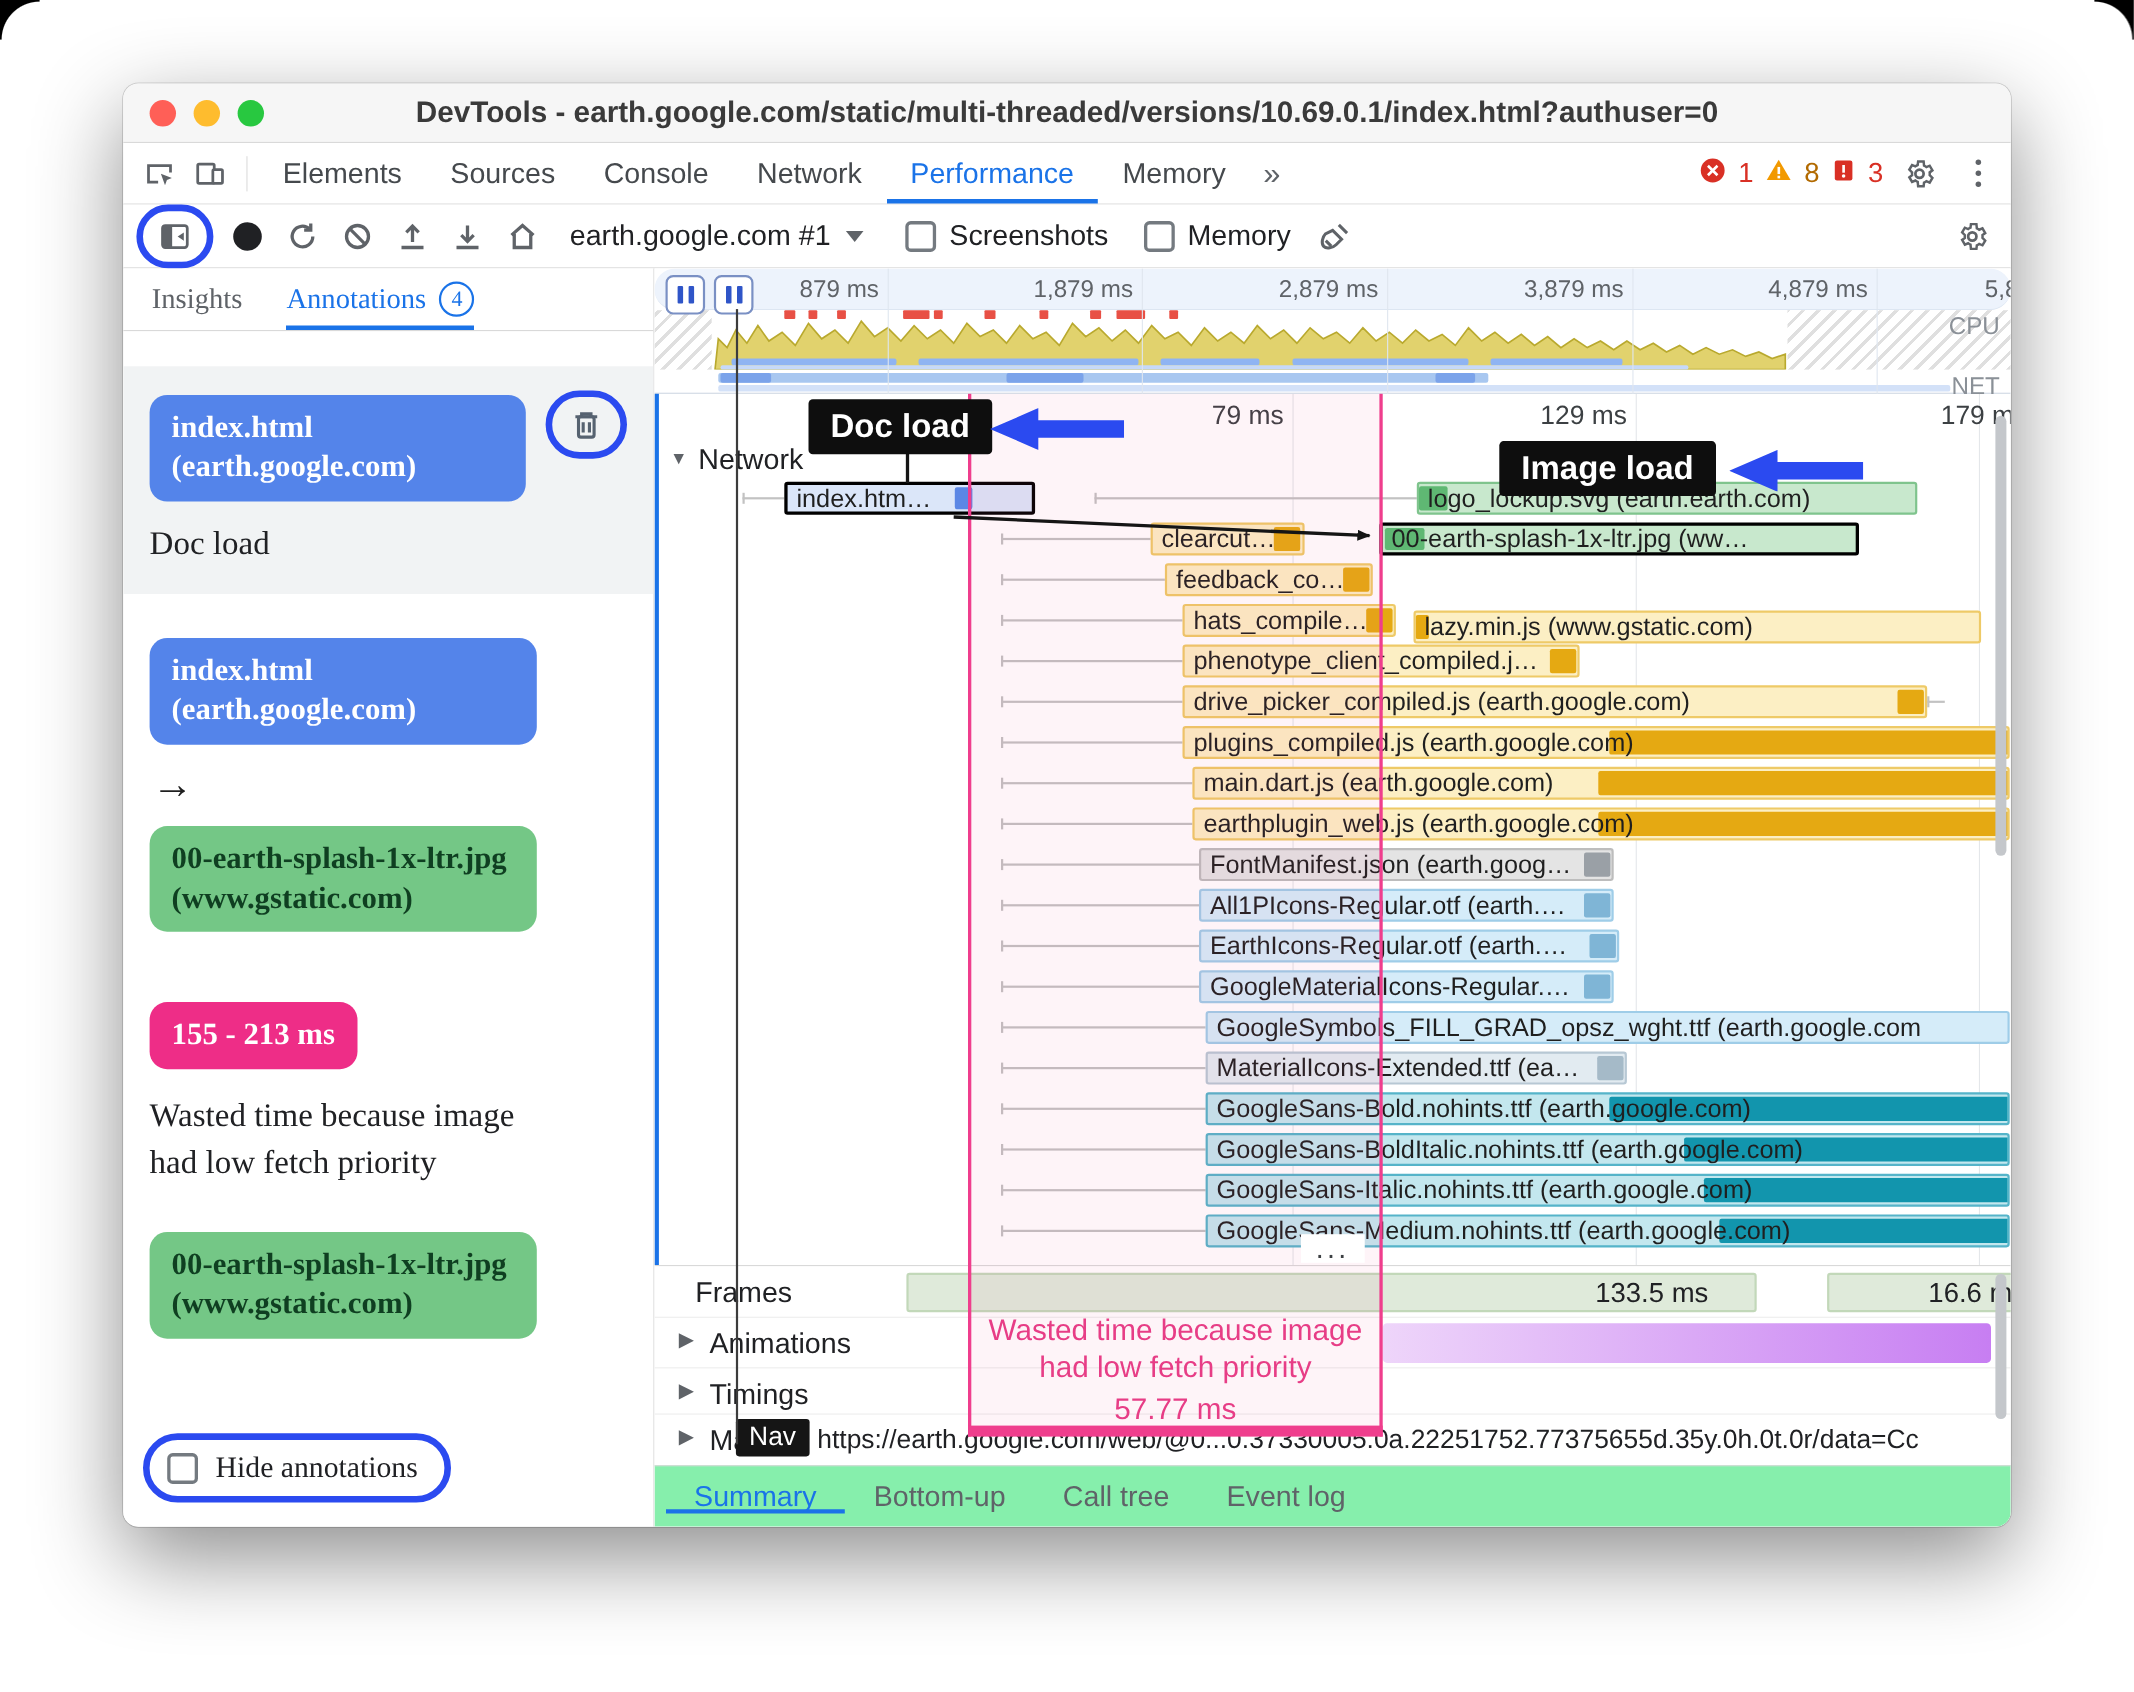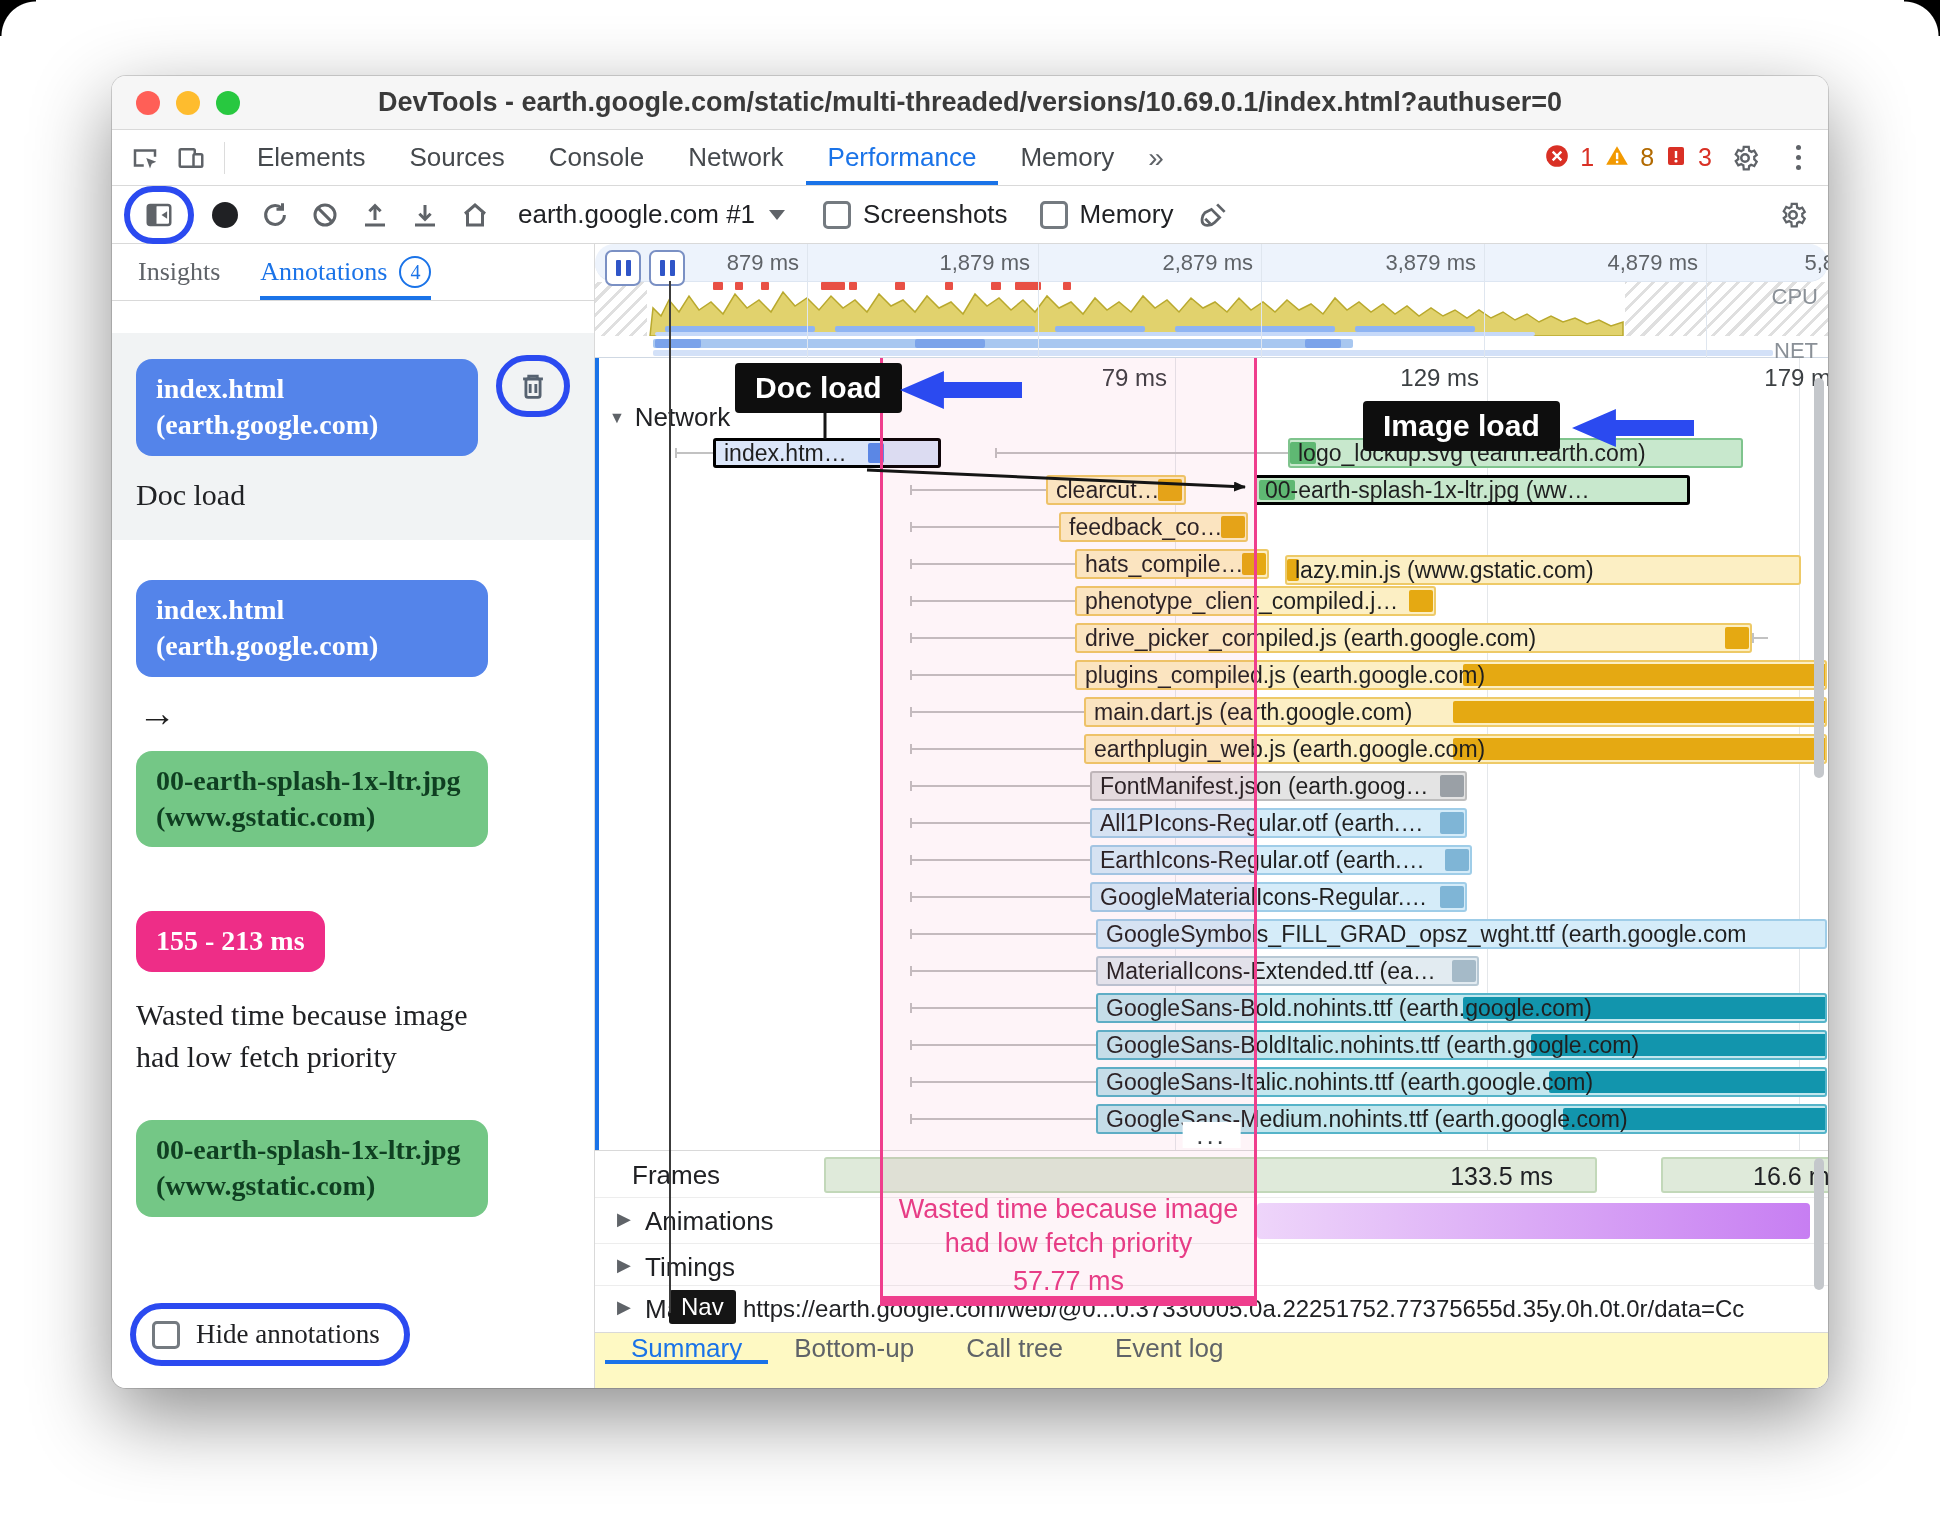--- a/index.html
+++ b/index.html
@@ -187,21 +187,21 @@
   .note-ms{margin-top:4px;}
 
   .scroll{position:absolute;right:4px;width:10px;z-index:9;}
   .scroll .thumb{position:absolute;left:0;width:10px;background:#c4c7cb;border-radius:5px;}
   .s1{top:128px;height:770px;}
   .s1 .thumb{top:6px;height:400px;}
   .s2{top:910px;height:152px;}
   .s2 .thumb{top:4px;height:132px;}
 
   .bottom-tabs{position:absolute;left:0;right:0;bottom:0;height:56px;border-top:1px solid #d9d9d9;
-    background:#fef9c3;display:flex;align-items:flex-start;padding-left:10px;z-index:10;}
+    background:#86efac;display:flex;align-items:center;padding-left:10px;z-index:10;}
   .b-tab{display:flex;align-items:center;padding:0 26px;font-size:26px;color:#5f6368;}
   .b-tab.active{color:#1a73e8;box-shadow:inset 0 -4px 0 #1a73e8;}
 </style>
 </head>
 <body>
 
 <div class="corner tl"></div>
 <div class="corner tr"></div>
 
 <div class="window">

